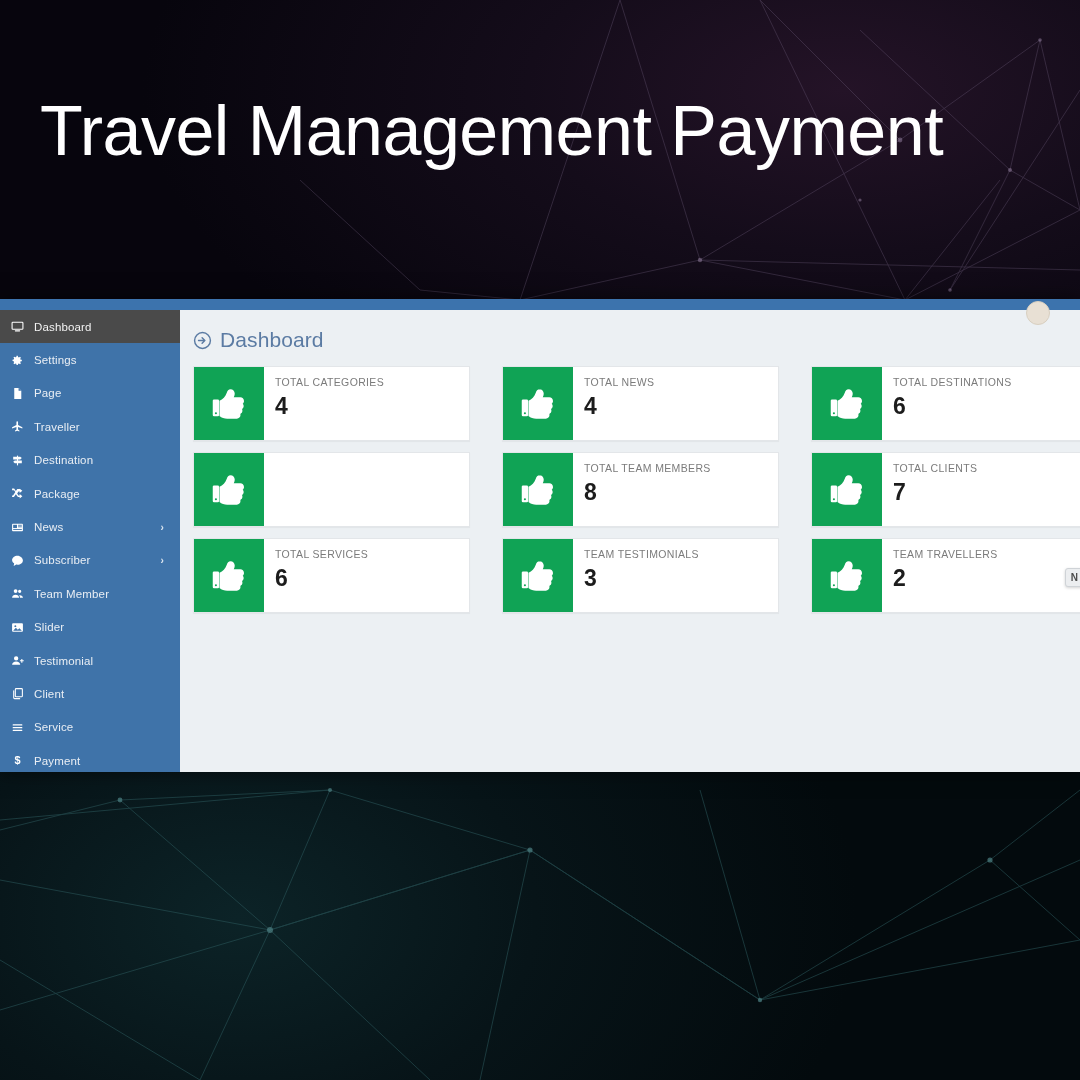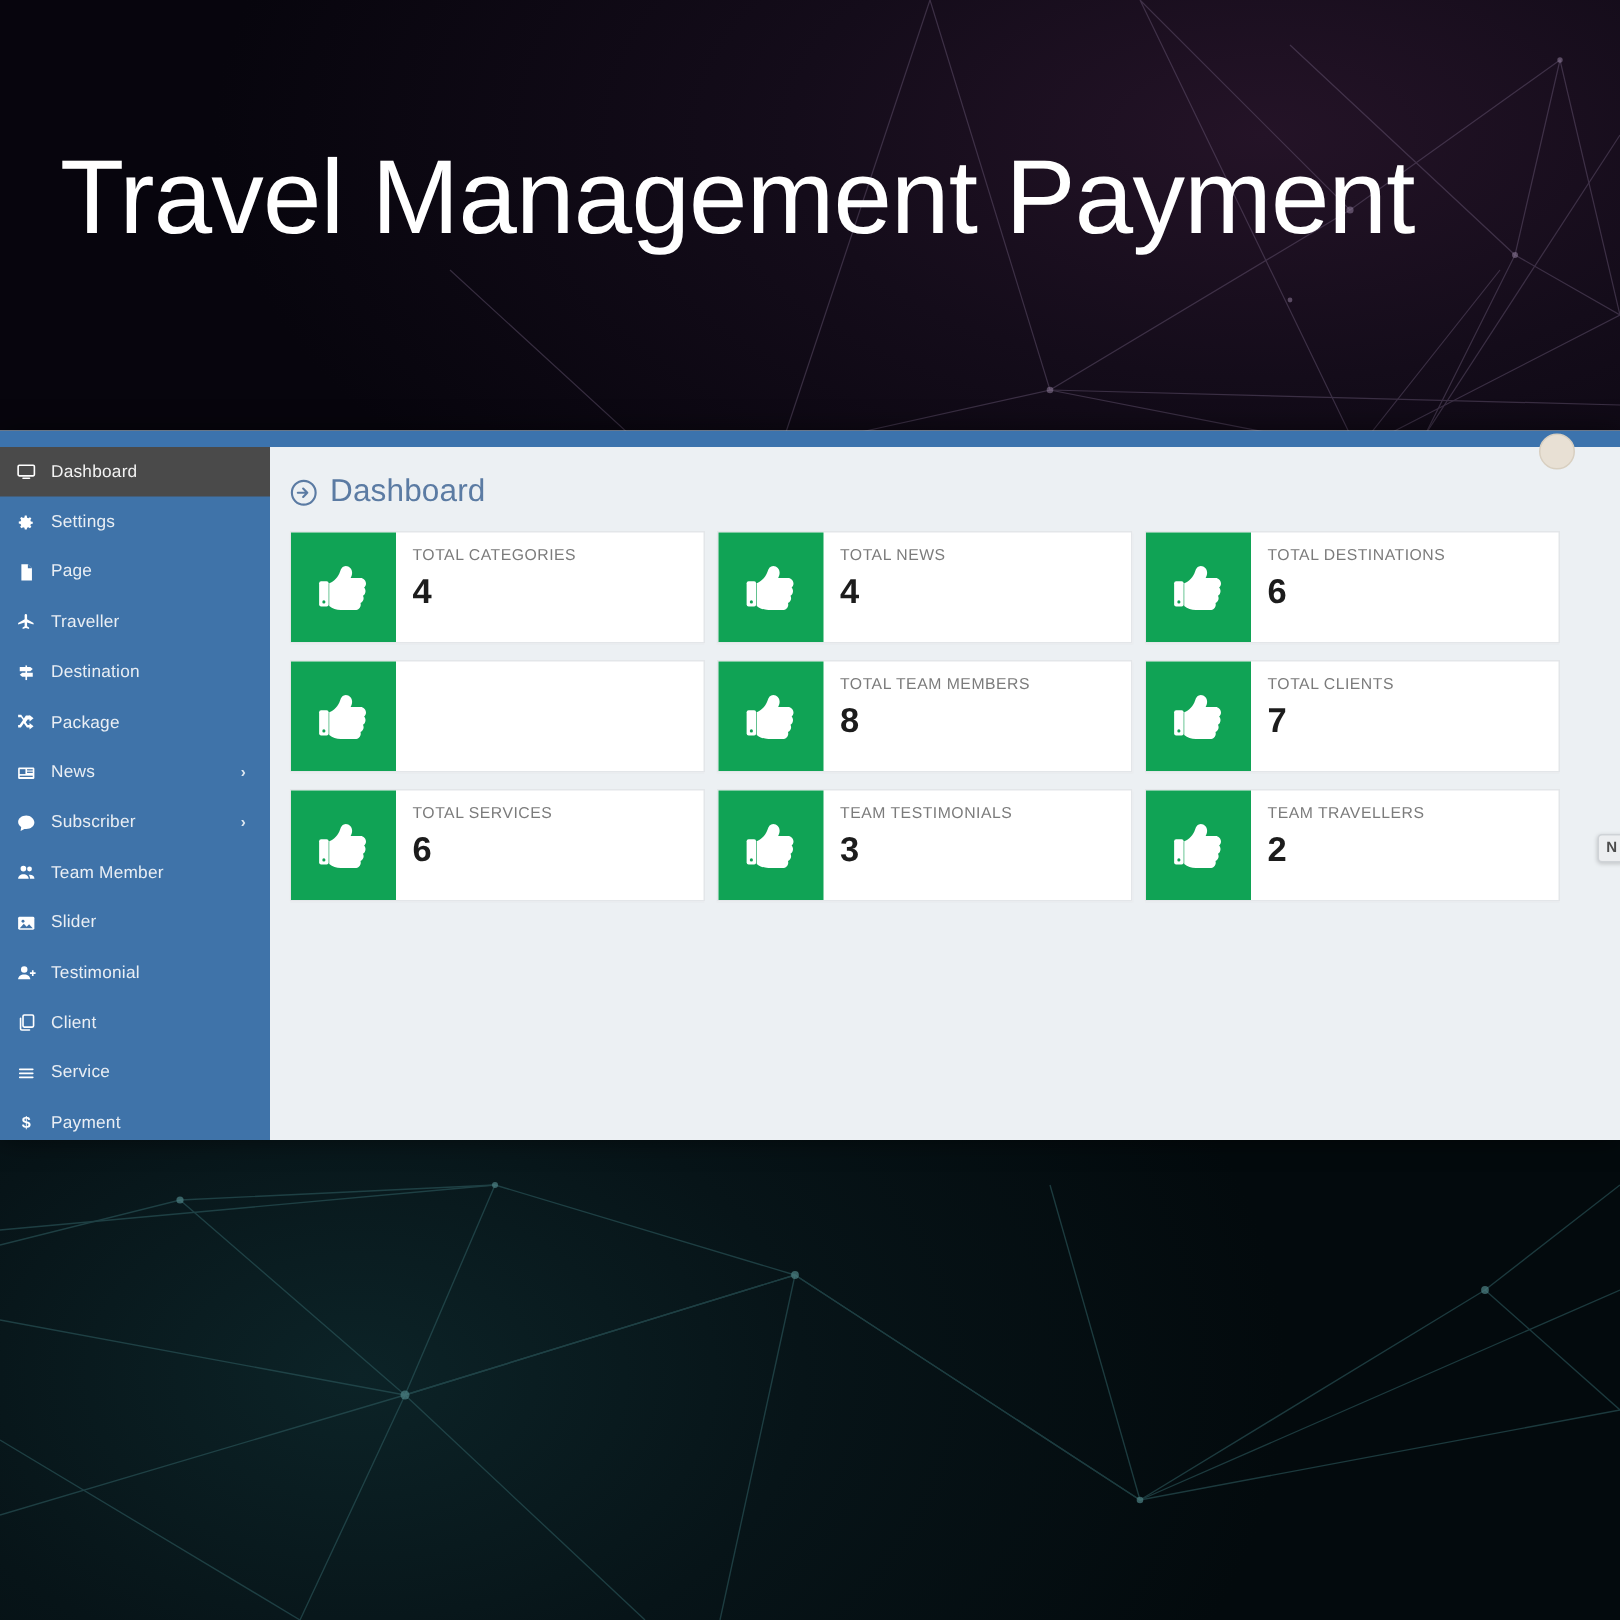--- a/index.html
+++ b/index.html
@@ -40,21 +40,21 @@
     position: absolute;
     left: 0; top: 0;
     width: 1080px; height: 1080px;
     pointer-events: none;
   }
 
   
   #app {
     position: absolute;
     left: 0;
-    top: 287px;
+    top: 299px;
     width: 1080px;
     height: 473px;
     background: #eaeef1;
     overflow: hidden;
     box-shadow: 0 0 18px rgba(0,0,0,0.55);
   }
 
   
   .topbar {
     position: absolute;
@@ -141,21 +141,21 @@
     font-size: 21px;
     margin: 4px 0 14px 0;
     font-weight: 400;
     letter-spacing: 0.1px;
   }
   .page-title svg { display: block; flex: 0 0 auto; }
 
   .card-grid {
     display: grid;
     grid-template-columns: repeat(3, 277px);
-    gap: 11px 8px;
+    gap: 11px 32px;
   }
   .card {
     display: flex;
     height: 75px;
     background: #ffffff;
     border: 1px solid #e3e6e9;
     box-sizing: border-box;
     box-shadow: 0 1px 1px rgba(0,0,0,0.04);
   }
   .card-ico {

